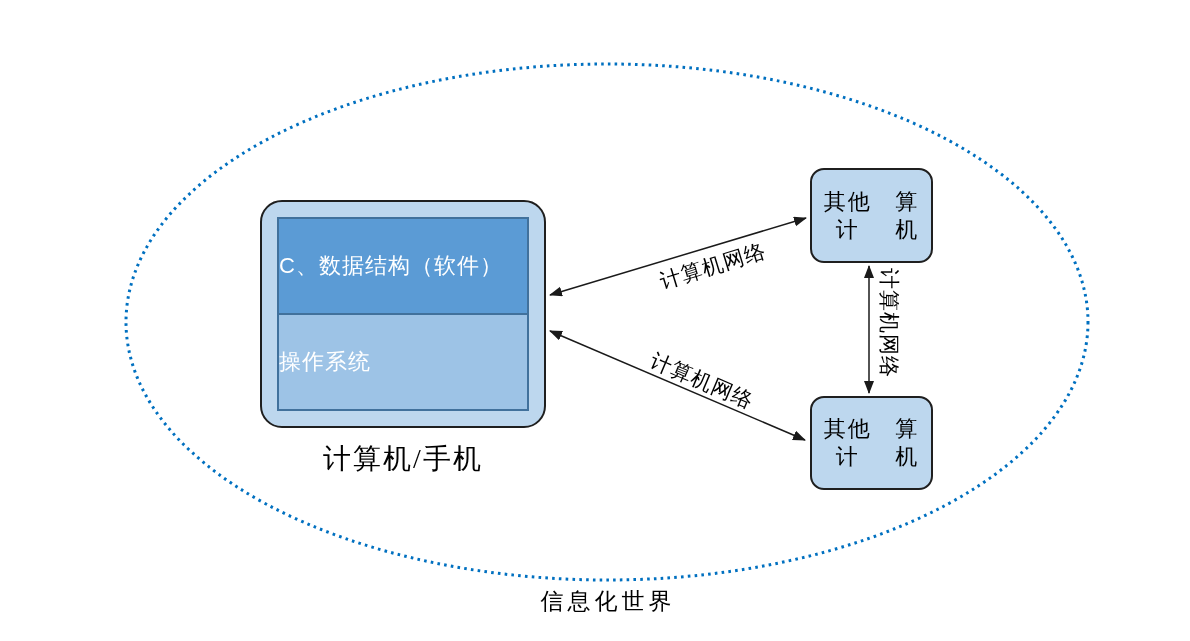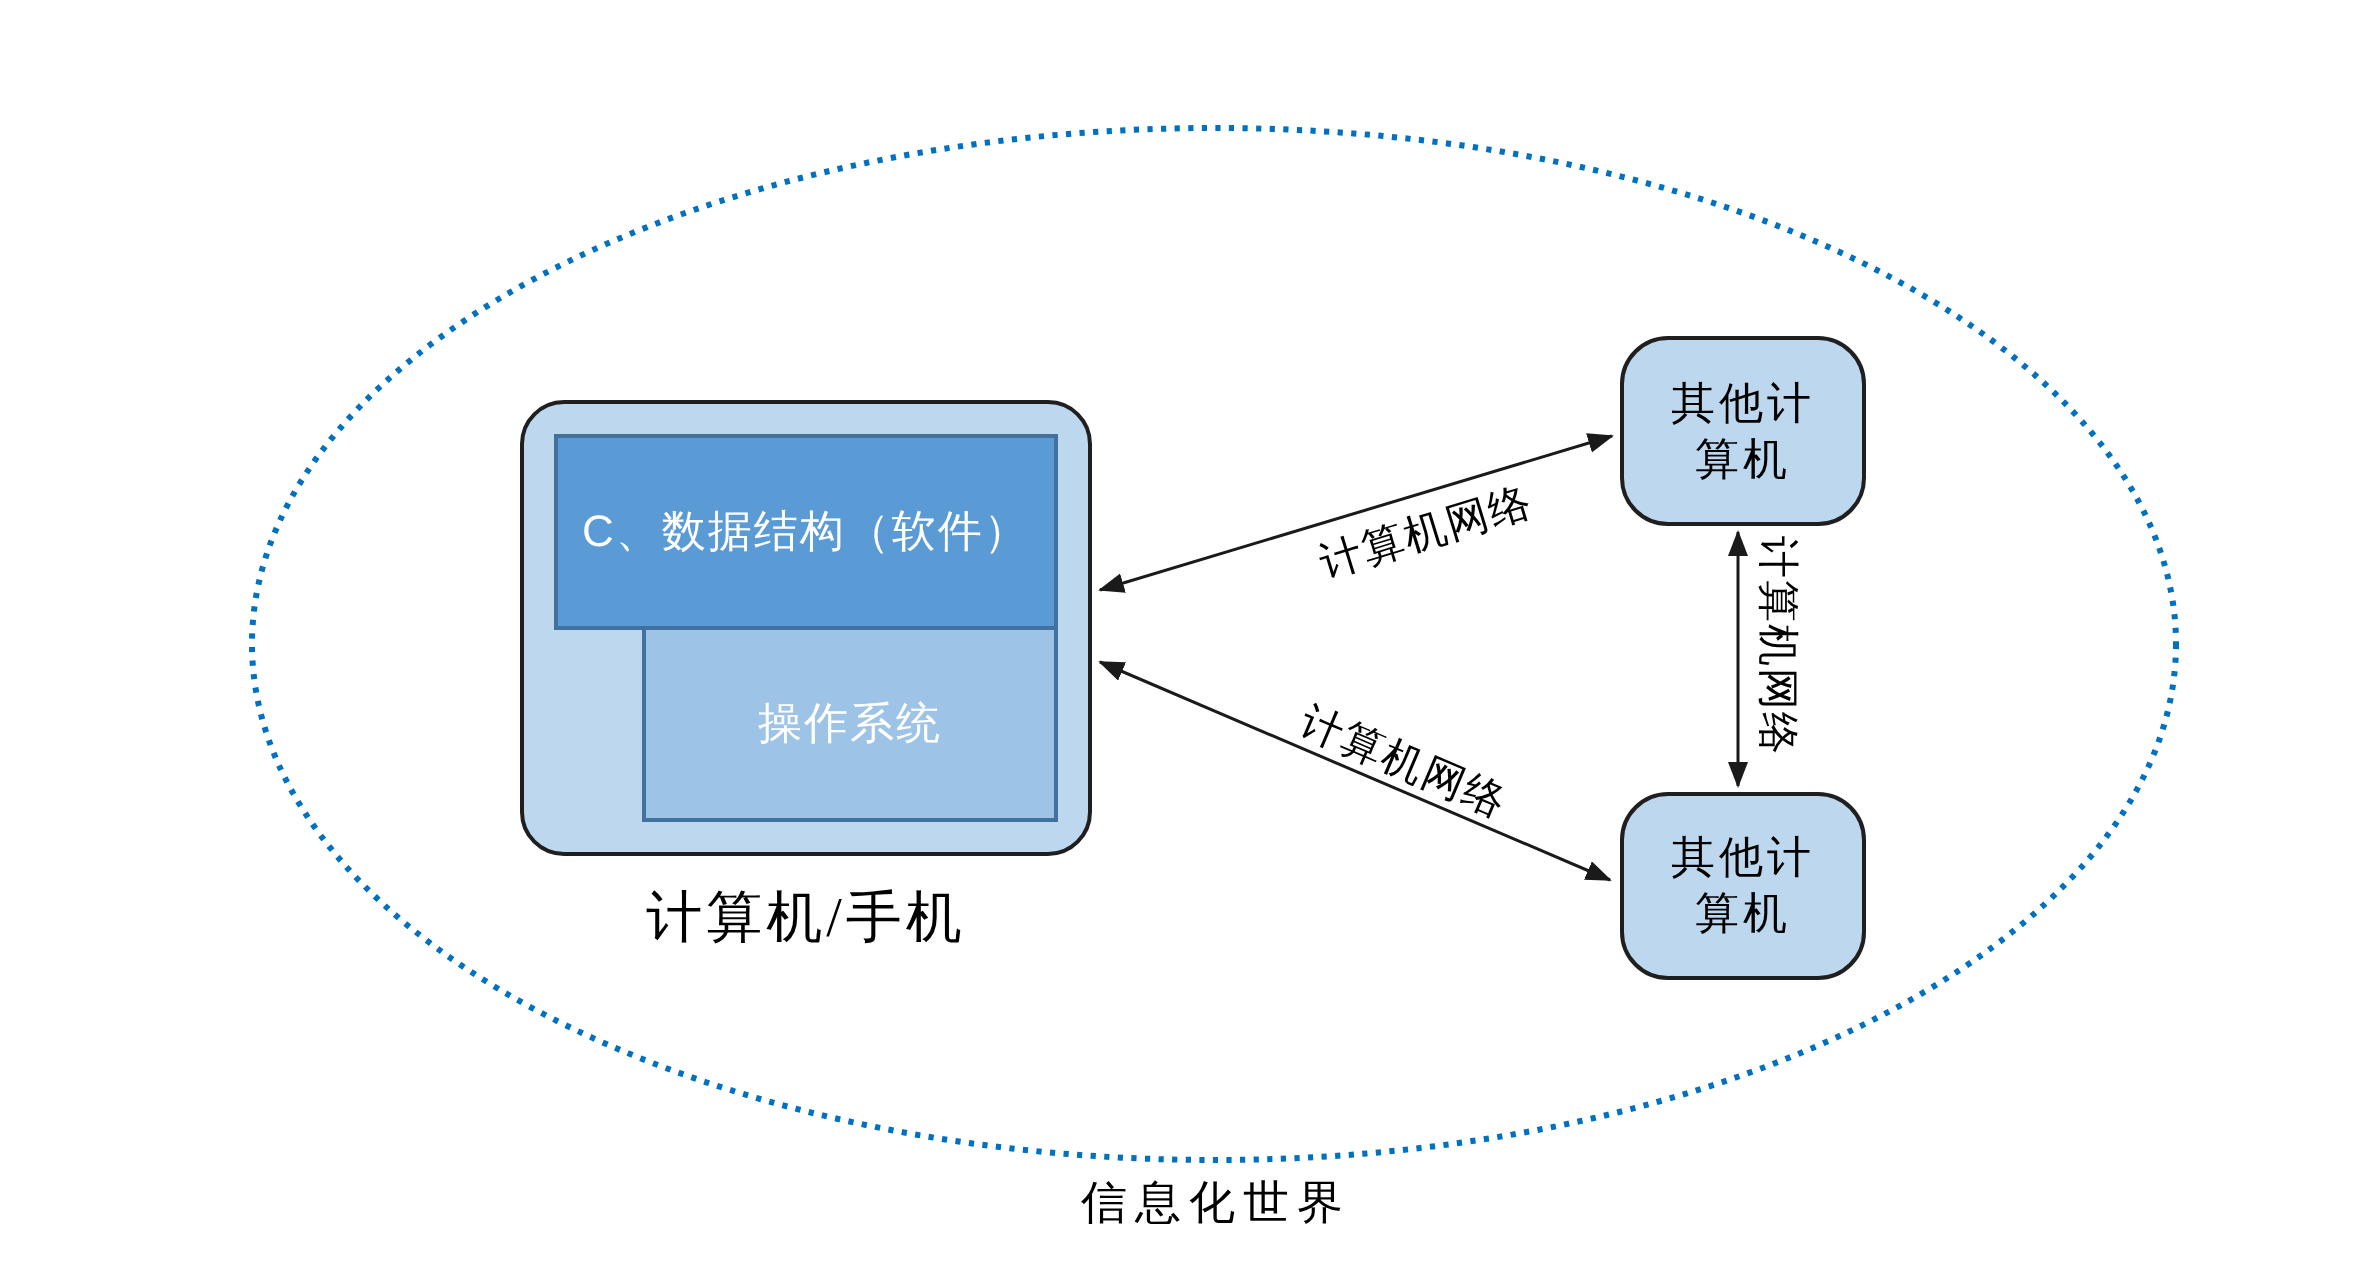--- a/index.html
+++ b/index.html
@@ -17,45 +17,45 @@
   #computer-box {
     left:260px; top:200px; width:286px; height:228px;
     background:var(--container-fill, #bdd7ee);
     border:2px solid var(--shape-border, #1f1f1f);
     border-radius:22px;
     box-sizing:border-box;
     padding:15px;
     display:flex; flex-direction:column;
   }
   .layer {
-    flex:1; display:flex; align-items:center; justify-content:center;
+    flex:1; display:flex; align-items:center; justify-content:flex-start;
     color:var(--text-light, #fff);
     font-family:"Liberation Sans", sans-serif;
     font-size:22px; letter-spacing:1px;
     border:2px solid var(--layer-border, #41719c);
     box-sizing:border-box;
     white-space:nowrap;
   }
   .layer + .layer { margin-top:-2px; }
   .layer-dark  { background:var(--layer-dark, #5b9bd5); }
-  .layer-light { background:var(--layer-light, #9dc3e6);margin-left:44px; }
+  .layer-light { background:var(--layer-light, #9dc3e6); }
 
   #computer-caption {
     left:260px; top:440px; width:286px;
     text-align:center; font-size:28px; letter-spacing:2px;
   }
 
   
   .other-box {
     width:123px;
     background:var(--container-fill, #bdd7ee);
     border:2px solid var(--shape-border, #1f1f1f);
-    border-radius:24px;
+    border-radius:14px;
     box-sizing:border-box;
-    display:flex; flex-direction:column; align-items:center; justify-content:center;
+    display:flex; align-items:center; justify-content:center;
     font-size:22px; line-height:28px; letter-spacing:2px;
     text-align:center;
   }
   #other-box-top    { left:810px; top:168px; height:95px; }
   #other-box-bottom { left:810px; top:396px; height:94px; }
 
   
   .link-label {
     position:absolute; font-size:21px; letter-spacing:1px; white-space:nowrap;
   }

